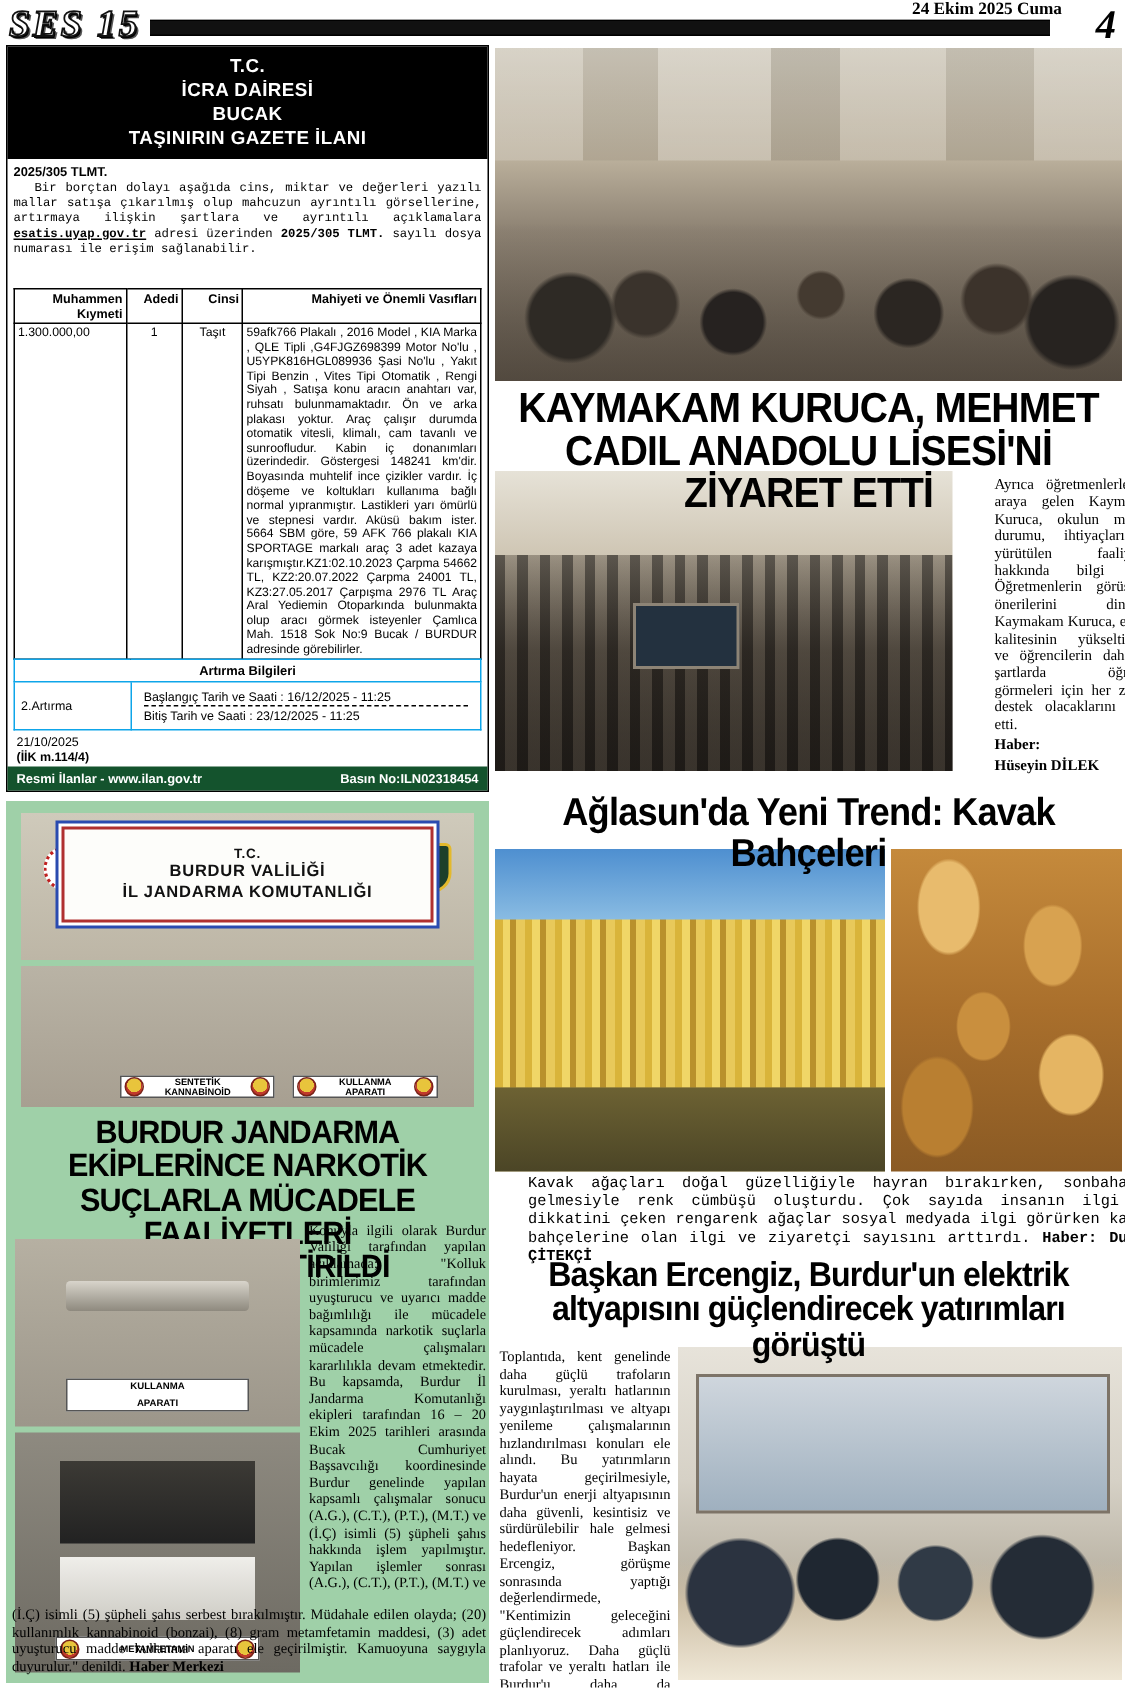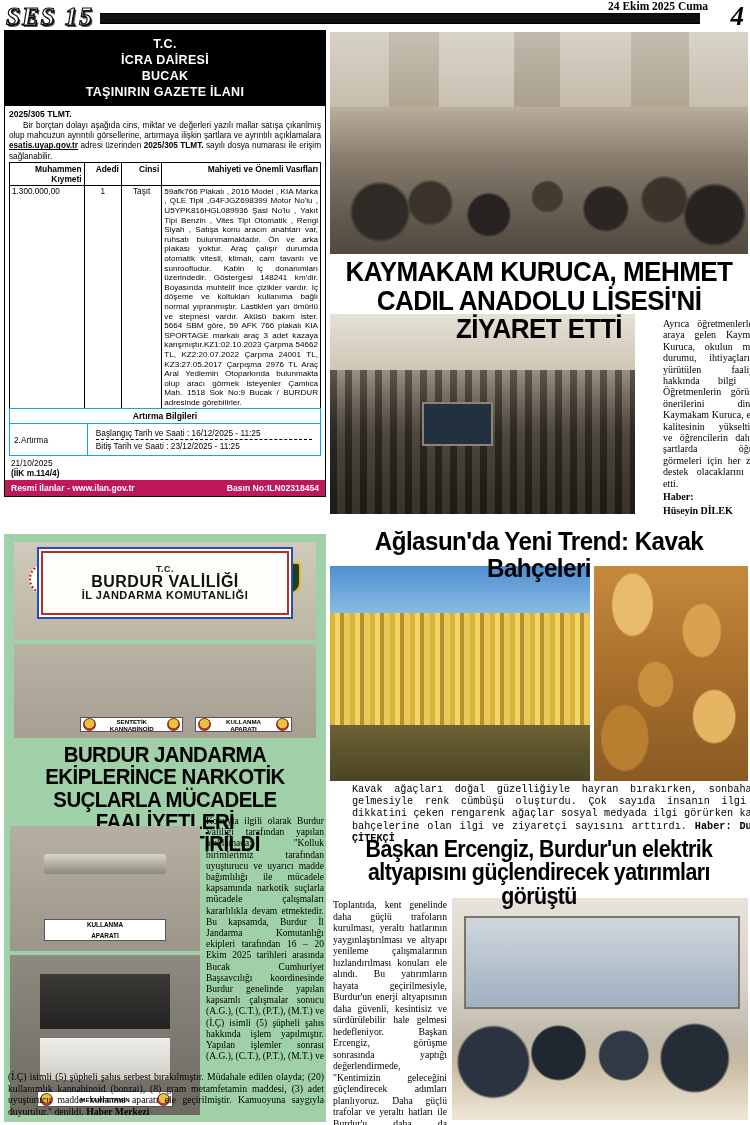--- a/index.html
+++ b/index.html
@@ -54,23 +54,23 @@
     font-weight:bold; font-size:12.5px; line-height:16px;
     padding:5px 0 6px;
     letter-spacing:.3px;
   }
   .legal-body { padding:3px 4px 0; }
   .legal-ref {
     font-family:"Liberation Sans", sans-serif;
     font-weight:bold; font-size:8.6px; margin:0 0 2px;
   }
   .legal-intro {
-    font-family:Liberation Sans, sans-serif;
+    font-family:Liberation Mono, monospace;
     font-size:8.2px; line-height:10.2px; text-align:justify;
-    text-indent:14px; margin:0 0 0;
+    text-indent:14px; margin:0 0 20px;
   }
   .legal-intro b { font-weight:bold; }
   .legal-intro u { text-decoration:underline; font-weight:bold; }
 
   table.goods { width:100%; border-collapse:collapse; font-family:"Liberation Sans", sans-serif; }
   table.goods th, table.goods td {
     border:1px solid #000; vertical-align:top; padding:1px 2px;
   }
   table.goods th {
     font-size:8.4px; font-weight:bold; text-align:right; line-height:10px;
@@ -89,21 +89,21 @@
   td.adates { padding:0; }
   .dline { padding:2px 4px 1px; }
   .dsep { border-top:1px dashed #000; margin:0 4px; height:0; }
   .dline2 { padding:1px 4px 2px; border-top:0; }
   .legal-date {
     font-family:"Liberation Sans", sans-serif;
     font-size:8.3px; padding:2px 2px 0; line-height:10px;
   }
   .legal-date b{ font-weight:bold; }
   .legal-foot {
-    background:#be185d; color:#fff; margin-top:2px;
+    background:#14532d; color:#fff; margin-top:2px;
     font-family:"Liberation Sans", sans-serif;
     font-weight:bold; font-size:8.6px;
     padding:3px 6px; display:flex; justify-content:space-between;
   }
 
   
   .photo { position:absolute; overflow:hidden; background:#b9b2a6; }
 
   
   #photo-school-meeting {
@@ -250,21 +250,21 @@
     position:absolute; left:14px; top:542px; width:302px; height:98px;
     background:linear-gradient(#cfcabb, #bdb6a6);
   }
   .jbanner-card{
     position:absolute; left:9%; top:9%; width:82%; height:66%;
     background:#fdfdfa; border:2px solid #b03030; box-shadow:0 0 0 2px #fff,0 0 0 4px #2a4bb0;
     display:flex; align-items:center; justify-content:center; flex-direction:column;
     font-family:"Liberation Sans", sans-serif; font-weight:bold; color:#111;
   }
   .jbanner-card .l1{ font-size:9px; line-height:11px; letter-spacing:.5px;}
-  .jbanner-card .l2{ font-size:16px; line-height:13px; letter-spacing:.5px;}
+  .jbanner-card .l2{ font-size:11px; line-height:13px; letter-spacing:.5px;}
   .jbanner-card .l3{ font-size:11px; line-height:14px; letter-spacing:.5px;}
   .seal-left{
     position:absolute; left:5%; top:22%; width:30px; height:30px; border-radius:50%;
     border:2px dotted #c02020; background:#fff;
   }
   .seal-left:after{ content:""; position:absolute; left:7px; top:8px; width:14px; height:13px; background:#c02020; border-radius:3px 3px 50% 50%; }
   .seal-right{
     position:absolute; right:5%; top:20%; width:32px; height:34px;
     background:#1d3f2a; border:2px solid #e3b92c; border-radius:4px 4px 50% 50%/4px 4px 40% 40%;
   }

